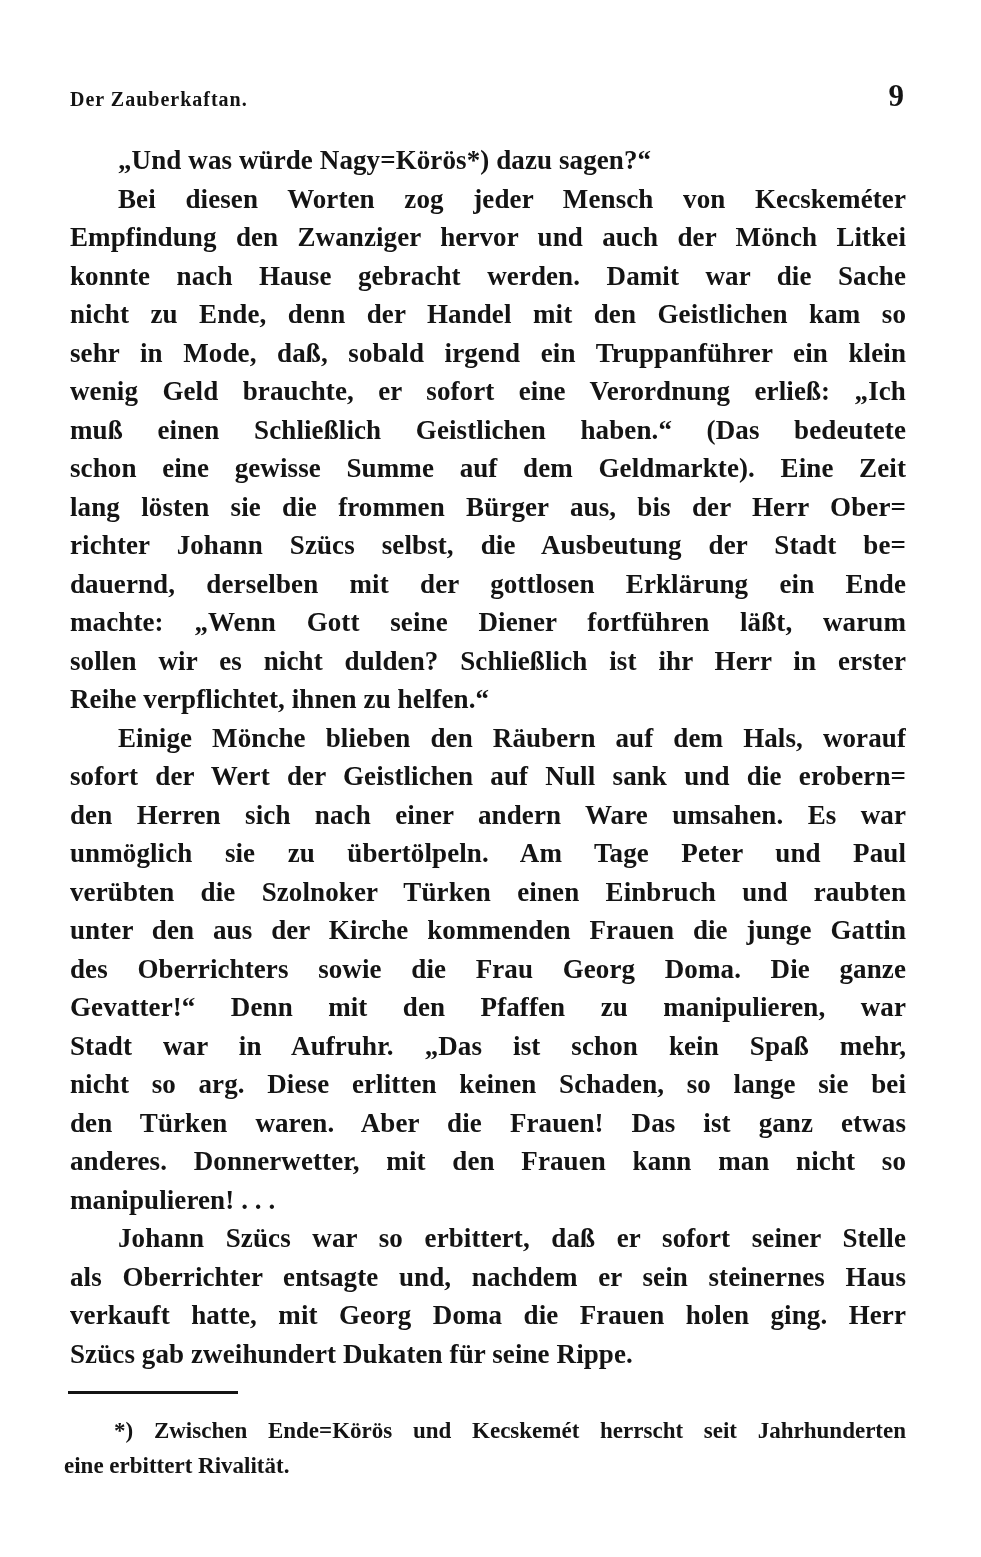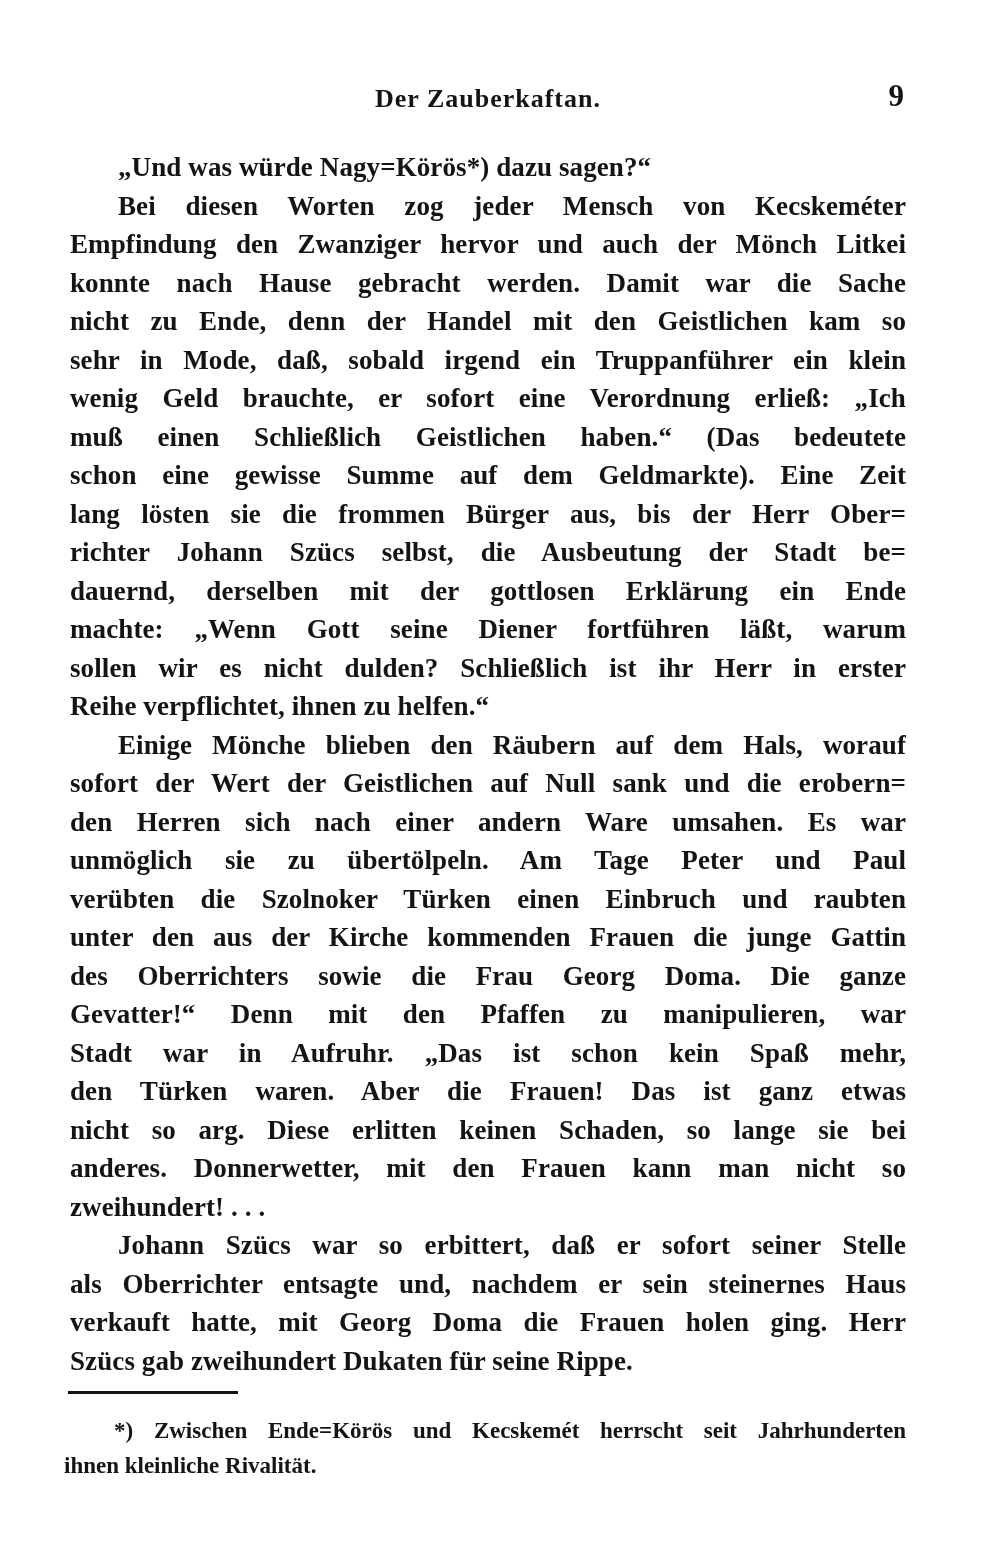--- a/index.html
+++ b/index.html
@@ -16,42 +16,40 @@
     overflow: hidden;
   }
 
   
   .running-header {
     position: absolute;
     top: 84px; left: 70px; width: 836px;
     height: 34px;
   }
   .running-header .title {
-    text-align: center;
-    font-size: 26px;
+    font-size: 20px;
     font-weight: 700;
     letter-spacing: 1px;
     line-height: 30px;
   }
   .running-header .page-number {
     position: absolute;
     top: -6px; right: 2px;
     font-size: 31px;
     font-weight: 700;
   }
 
   
   .body-text {
     position: absolute;
     top: 141px; left: 70px; width: 836px;
     font-size: 27px;
     font-weight: 700;
     line-height: 38.5px;
     letter-spacing: 0.1px;
-    margin-top: 7px;
   }
   .paragraph { margin: 0; padding: 0; }
   .line {
     height: 38.5px;
     overflow: hidden;
     text-align: justify;
     text-align-last: justify;
     white-space: normal;
     hyphens: none;
   }
@@ -114,32 +112,32 @@
       <div class="paragraph">
         <div class="line indent">Einige Mönche blieben den Räubern auf dem Hals, worauf</div>
         <div class="line">sofort der Wert der Geistlichen auf Null sank und die erobern=</div>
         <div class="line">den Herren sich nach einer andern Ware umsahen.  Es war</div>
         <div class="line">unmöglich sie zu übertölpeln.  Am Tage Peter und Paul</div>
         <div class="line">verübten die Szolnoker Türken einen Einbruch und raubten</div>
         <div class="line">unter den aus der Kirche kommenden Frauen die junge Gattin</div>
         <div class="line">des Oberrichters sowie die Frau Georg Doma.  Die ganze</div>
         <div class="line">Gevatter!“  Denn mit den Pfaffen zu manipulieren, war</div>
         <div class="line">Stadt war in Aufruhr.  „Das ist schon kein Spaß mehr,</div>
+        <div class="line">nicht so arg.  Diese erlitten keinen Schaden, so lange sie bei</div>
         <div class="line">den Türken waren.  Aber die Frauen!  Das ist ganz etwas</div>
-        <div class="line">nicht so arg.  Diese erlitten keinen Schaden, so lange sie bei</div>
         <div class="line">anderes.  Donnerwetter, mit den Frauen kann man nicht so</div>
-        <div class="line last">zweihundert! . . .</div>
+        <div class="line last">manipulieren! . . .</div>
       </div>
       <div class="paragraph">
         <div class="line indent">Johann Szücs war so erbittert, daß er sofort seiner Stelle</div>
         <div class="line">als Oberrichter entsagte und, nachdem er sein steinernes Haus</div>
         <div class="line">verkauft hatte, mit Georg Doma die Frauen holen ging.  Herr</div>
         <div class="line last">Szücs gab zweihundert Dukaten für seine Rippe.</div>
       </div>
     </div>
 
   <div class="footnote-block">
     <div class="footnote-rule"></div>
     <div class="footnote-line first">*) Zwischen Ende=Körös und Kecskemét herrscht seit Jahrhunderten</div>
-    <div class="footnote-line last">ihnen kleinliche Rivalität.</div>
+    <div class="footnote-line last">eine erbittert Rivalität.</div>
   </div>
 
 </div>
 
 </body></html>

